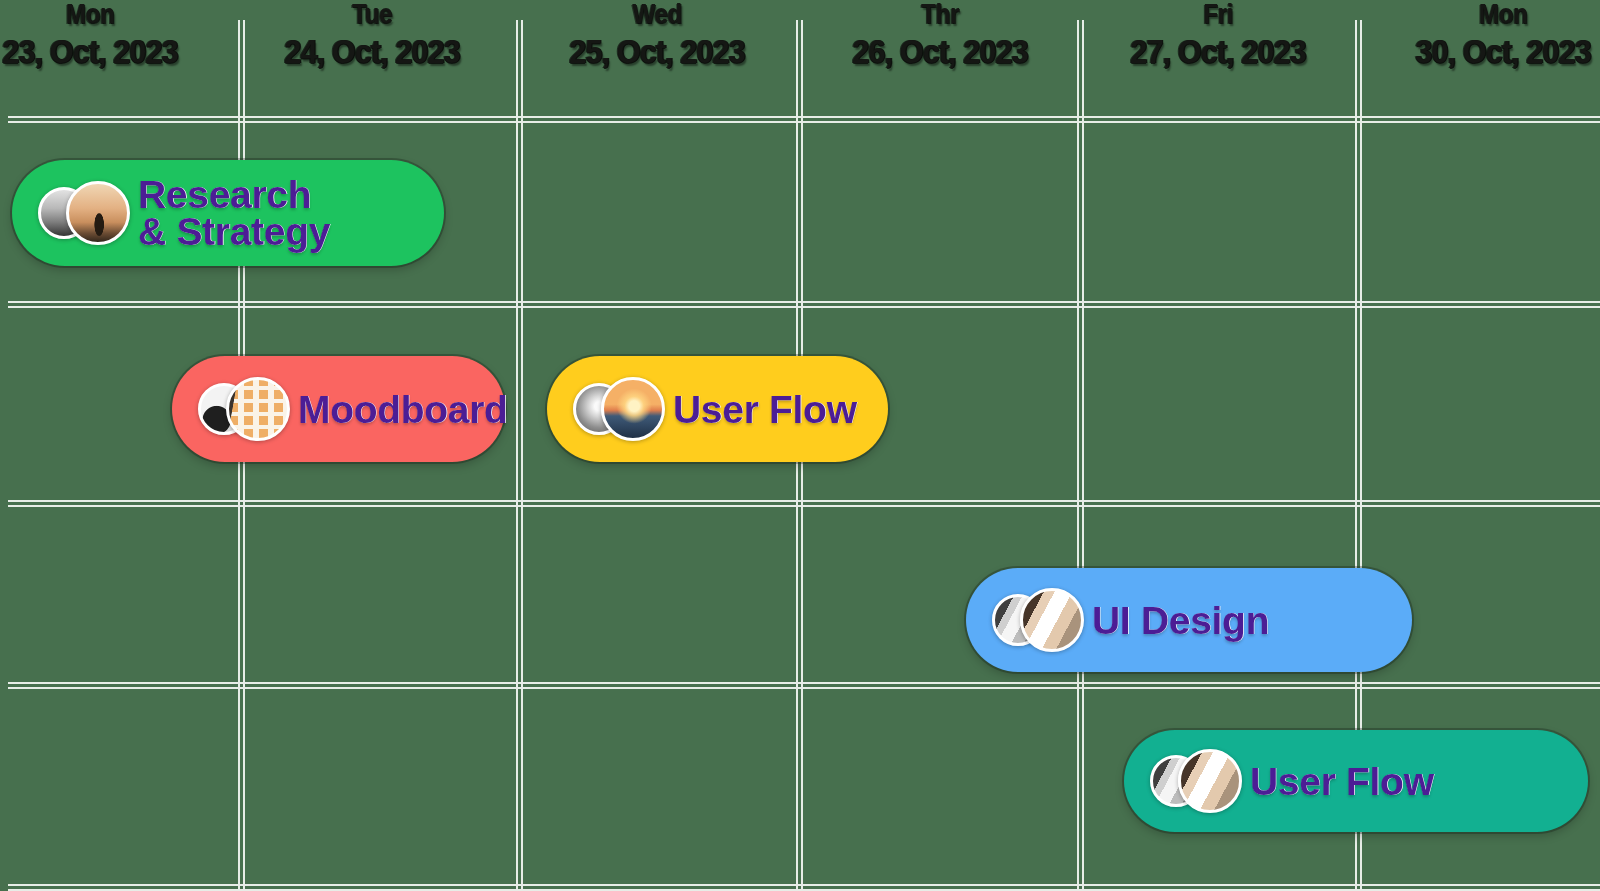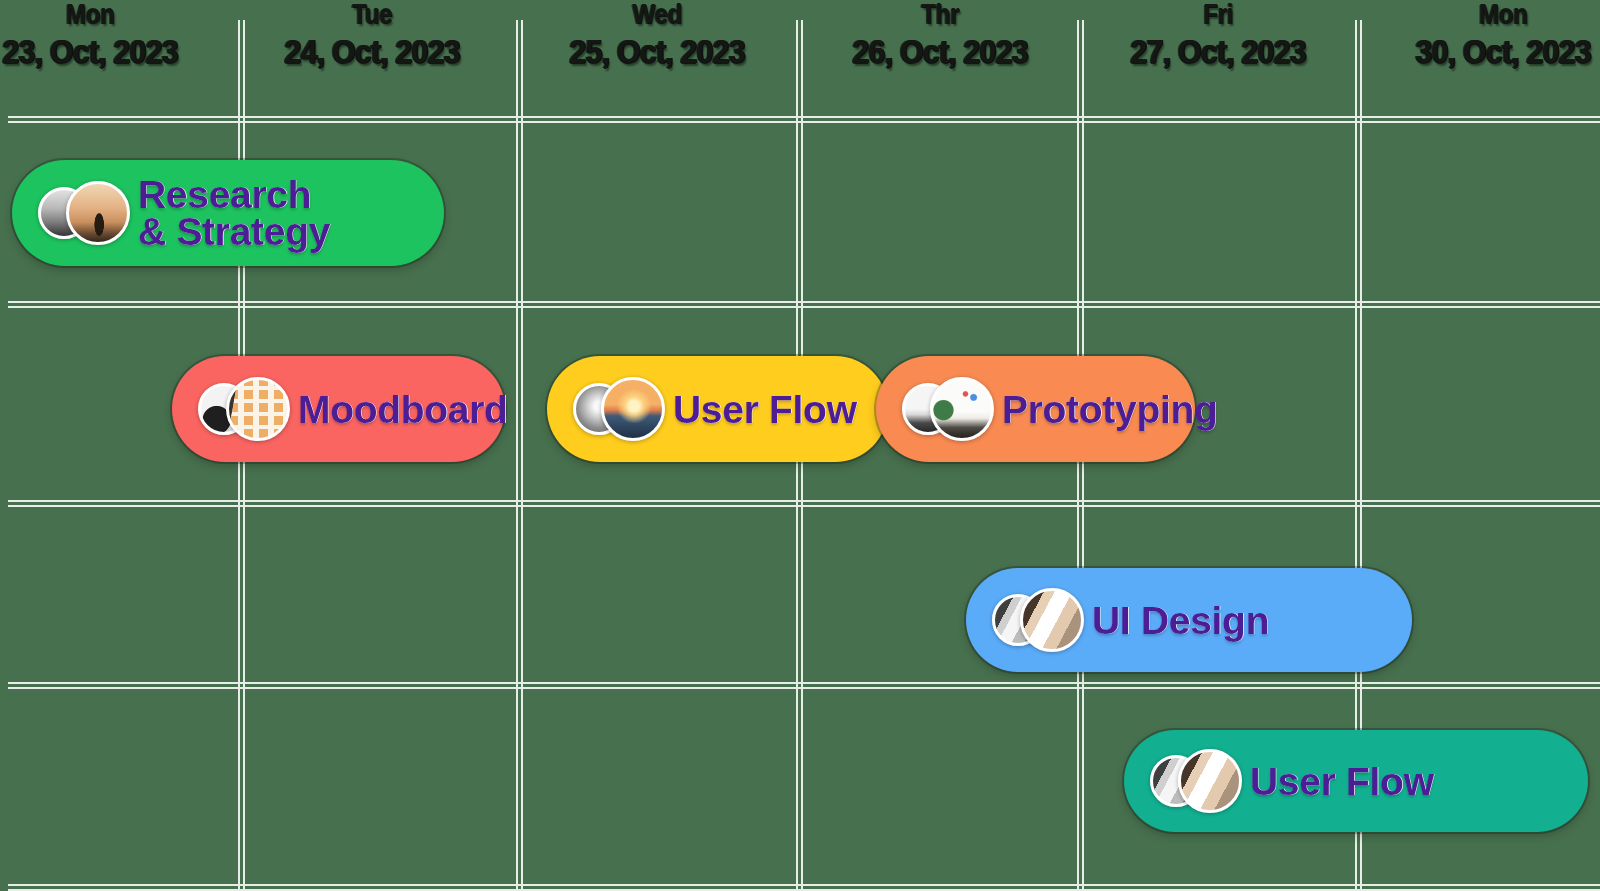--- a/index.html
+++ b/index.html
@@ -137,25 +137,20 @@
     <span class="av big ph-sticky-notes"></span>
     <div class="label">Moodboard</div>
   </div>
 
   <div class="task t2" style="background: rgb(255, 205, 29);">
     <span class="av small ph-bulb-gray"></span>
     <span class="av big ph-bulb-sunset"></span>
     <div class="label">User Flow</div>
   </div>
 
-  <div class="task t3" style="background: rgb(248, 138, 82);">
-    <span class="av small ph-desk-gray"></span>
-    <span class="av big ph-desk-plant"></span>
-    <div class="label">Prototyping</div>
-  </div>
 
   <div class="task t4" style="background: rgb(91, 172, 248);">
     <span class="av small ph-phone-gray"></span>
     <span class="av big ph-phone-color"></span>
     <div class="label">UI Design</div>
   </div>
 
   <div class="task t5" style="background: rgb(18, 176, 145);">
     <span class="av small ph-phone-gray"></span>
     <span class="av big ph-phone-color"></span>

